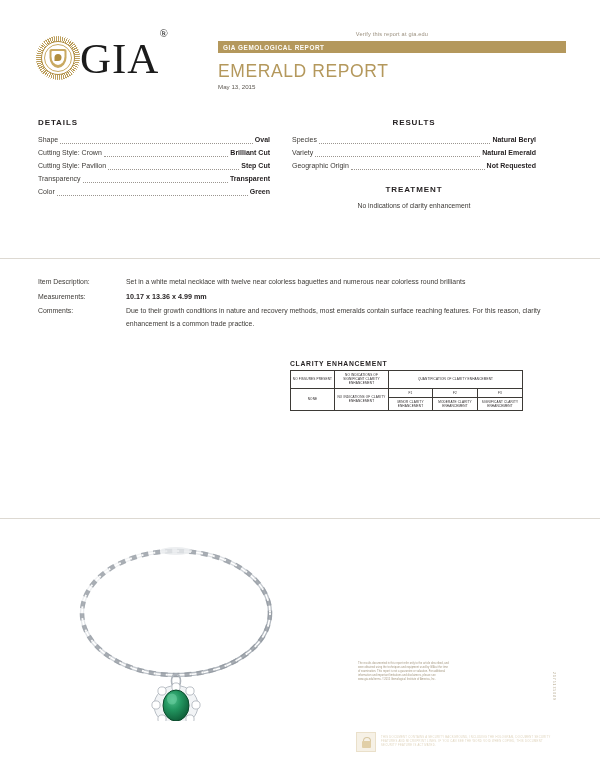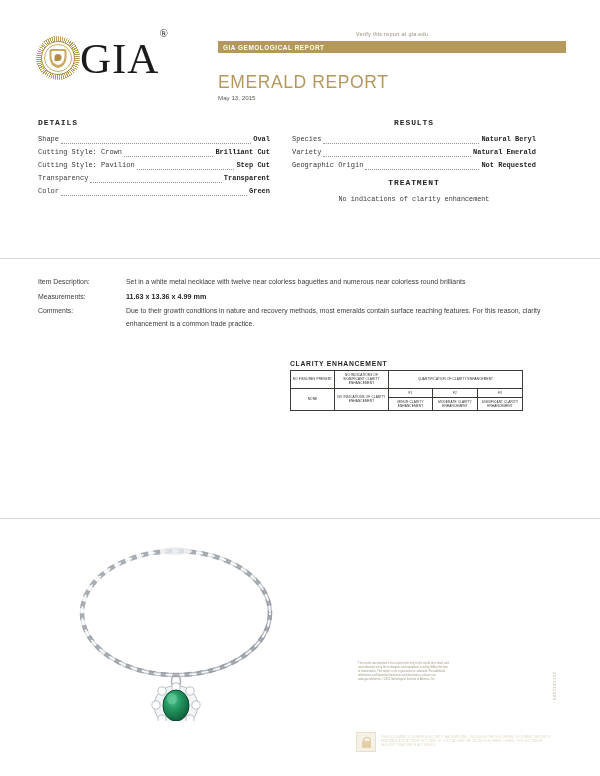--- a/index.html
+++ b/index.html
@@ -67,51 +67,51 @@
   }
   .gold-band{
     background:#b4985c;height:12px;
     display:flex;align-items:center;padding-left:5px;
   }
   .gold-band span{
     font-size:6.4px;color:#fdfcf8;letter-spacing:.55px;font-weight:700;
   }
   .report-type{
     font-size:17.5px;color:#b4985c;letter-spacing:.6px;
-    margin-top:20px;line-height:19px;font-weight:400;
+    margin-top:9px;line-height:19px;font-weight:400;
     font-family:"Liberation Sans", sans-serif;
   }
   .report-no{
     font-size:9.2px;color:#231f20;font-weight:700;letter-spacing:.1px;
     margin-top:1px;
   }
   .report-date{font-size:6.2px;color:#5d5851;margin-top:2px;}
 
   
   .sec-title{
     font-size:8px;font-weight:700;letter-spacing:.9px;color:#231f20;
     margin-bottom:6px;
   }
-  .cols{position:relative;padding:0 44px;font-family:Liberation Mono, monospace;}
+  .cols{position:relative;padding:0 44px;}
   .col-left{position:absolute;left:38px;top:0;width:232px;}
   .col-right{position:absolute;left:292px;top:0;width:244px;text-align:center;}
 
   .row{
     display:flex;align-items:flex-end;
     font-size:7px;color:#3d3a36;line-height:13px;height:13px;
     white-space:nowrap;
   }
   .row .k{flex:0 0 auto;}
   .row .dots{
     flex:1 1 auto;margin:0 2px 2.5px;
     border-bottom:1px dotted #9b9690;height:1px;min-width:6px;
   }
   .row .v{flex:0 0 auto;font-weight:700;color:#231f20;}
 
-  .treat-title{margin-top:6px;}
+  .treat-title{margin-top:13px;}
   .treat-text{font-size:6.8px;color:#3d3a36;line-height:12px;}
 
   hr.div{
     border:0;border-top:1px solid #ddd9d2;margin:0;
     position:absolute;left:0;width:600px;
   }
 
   
   .itemblock{position:absolute;left:38px;top:276px;width:524px;}
   .ib-row{display:flex;margin-bottom:2px;}
@@ -274,21 +274,21 @@
 
   <hr class="div" style="top:258px">
 
   <div class="itemblock">
     <div class="ib-row">
       <div class="ib-k">Item Description:</div>
       <div class="ib-v">Set in a white metal necklace with twelve near colorless baguettes and numerous near colorless round brilliants</div>
     </div>
     <div class="ib-row">
       <div class="ib-k">Measurements:</div>
-      <div class="ib-v bold">11.63 x 13.36 x 4.99 mm</div>
+      <div class="ib-v bold">10.17 x 13.36 x 4.99 mm</div>
     </div>
     <div class="ib-row">
       <div class="ib-k">Comments:</div>
       <div class="ib-v">Due to their growth conditions in nature and recovery methods, most emeralds contain surface reaching features. For this reason, clarity enhancement is a common trade practice.</div>
     </div>
   </div>
 
   <div class="clarity">
     <div class="clarity-title">CLARITY ENHANCEMENT</div>
     <table class="ce">

